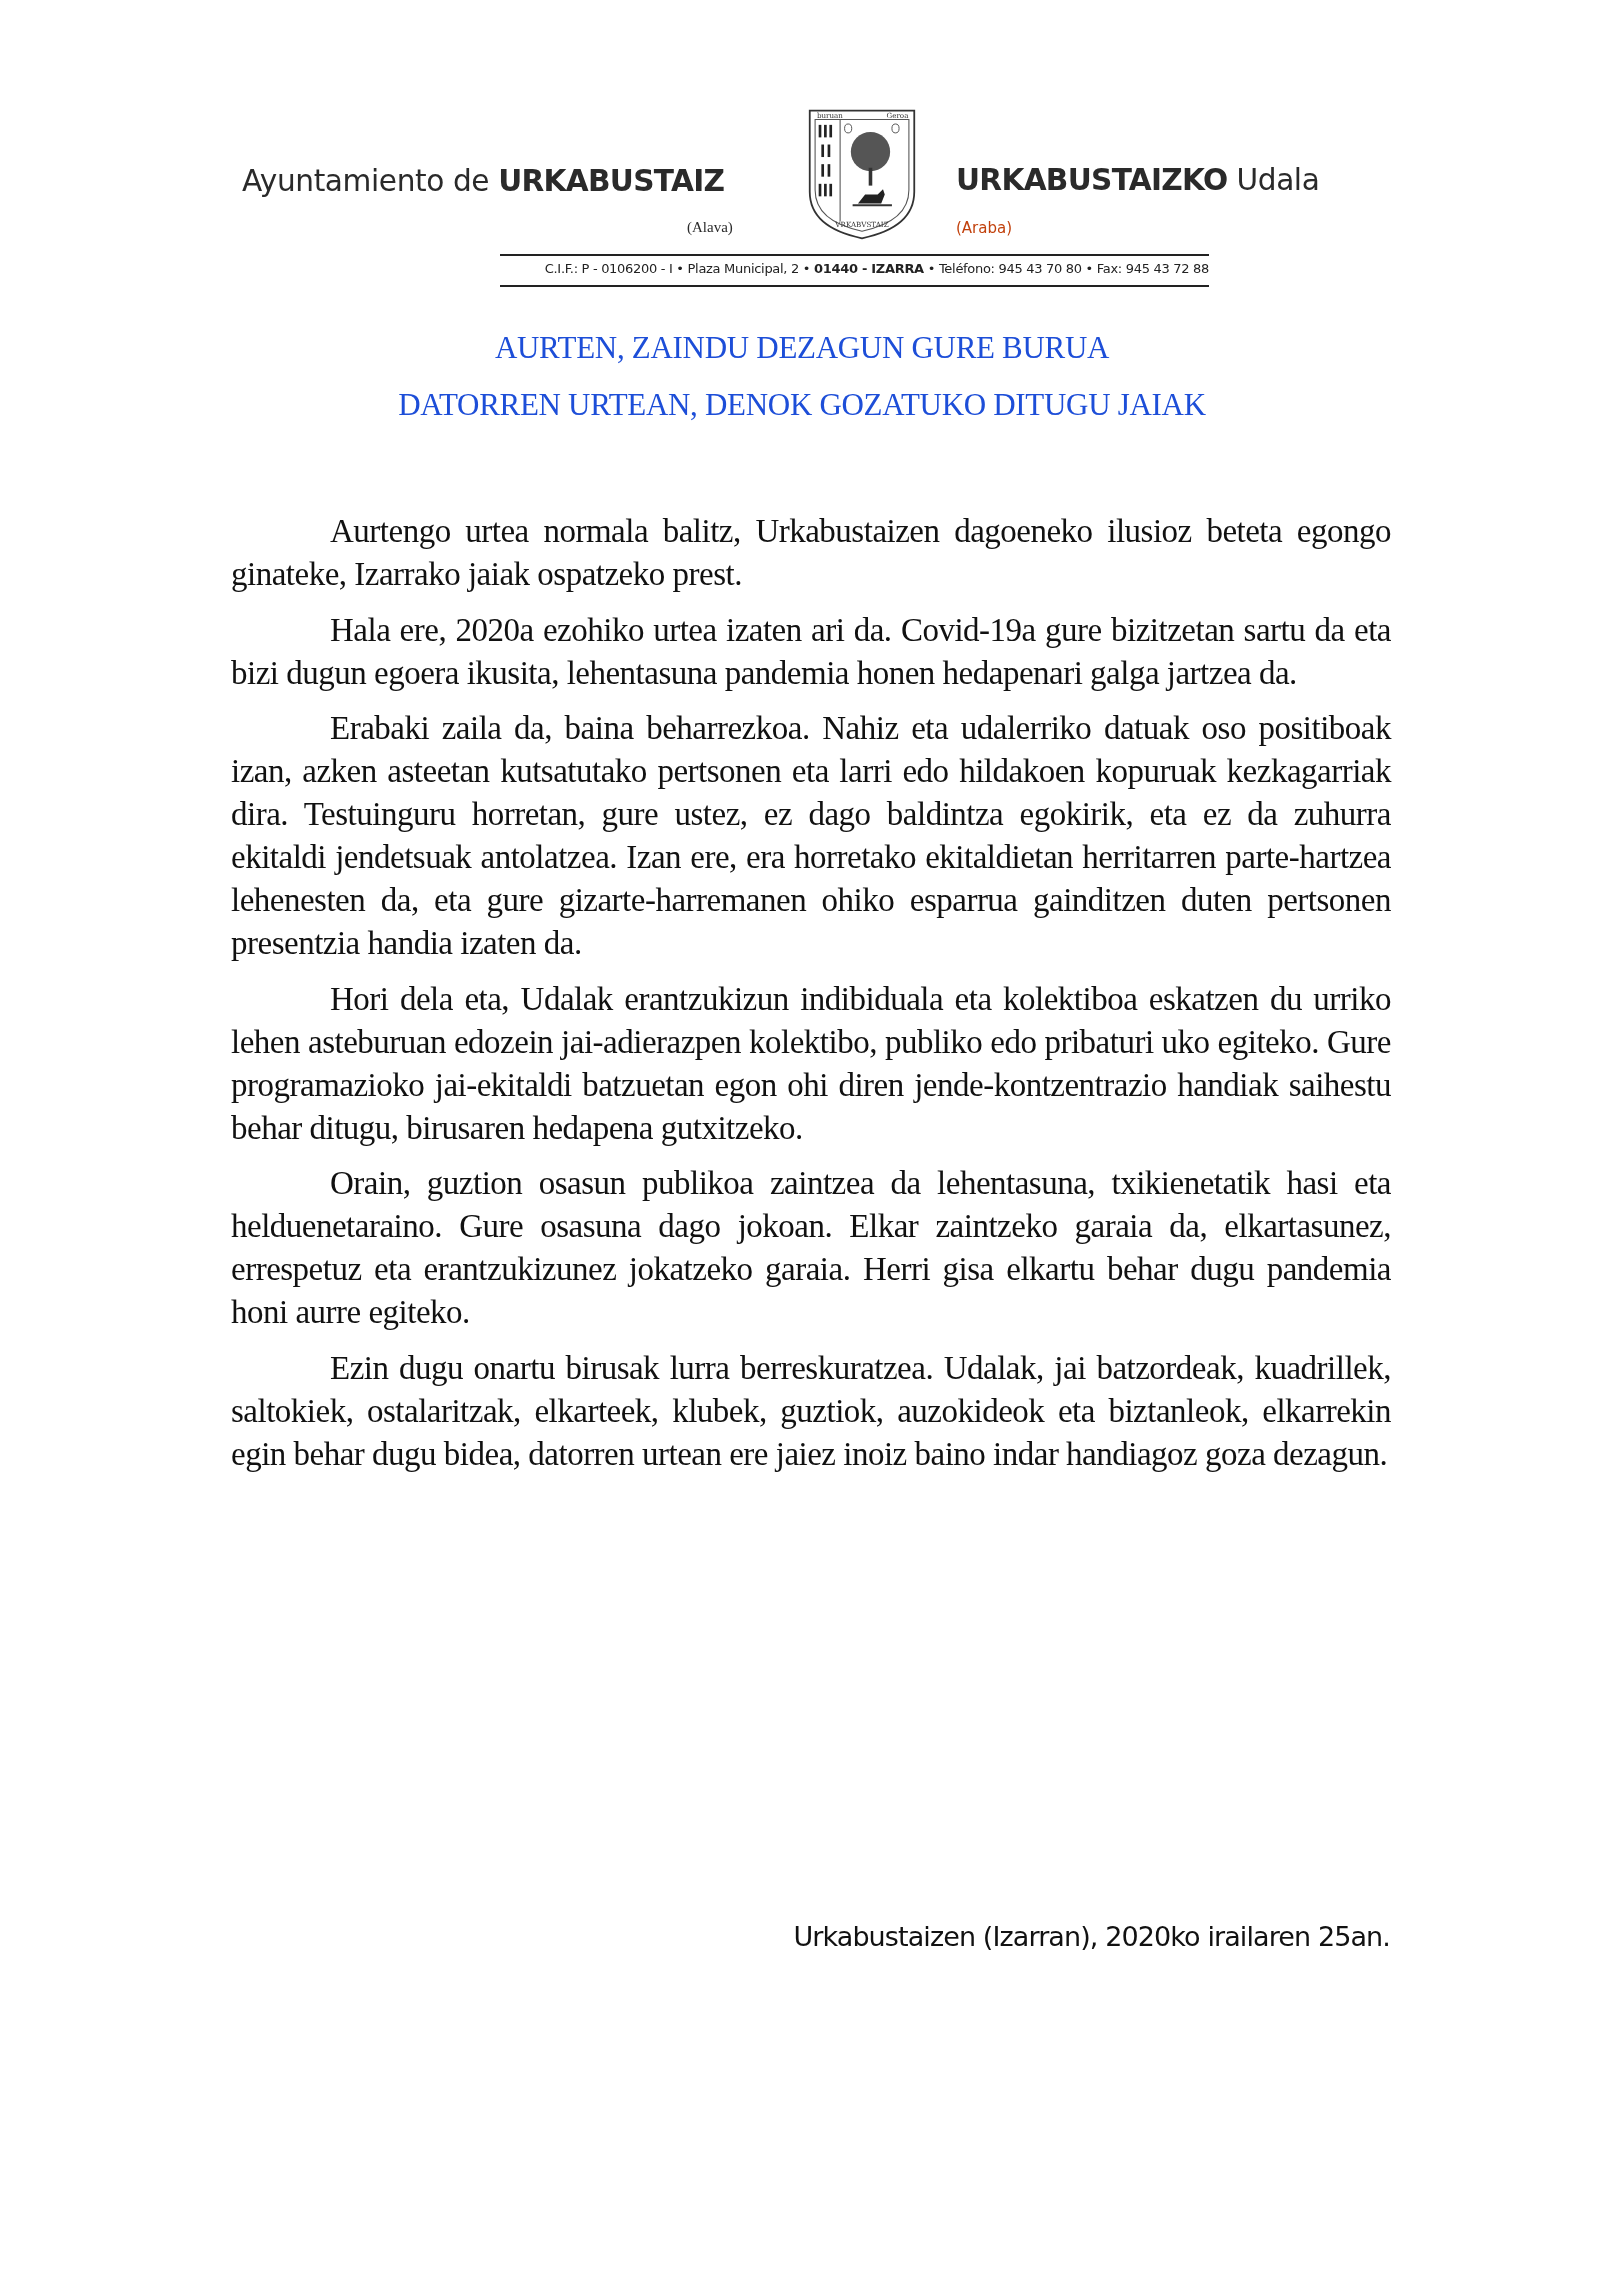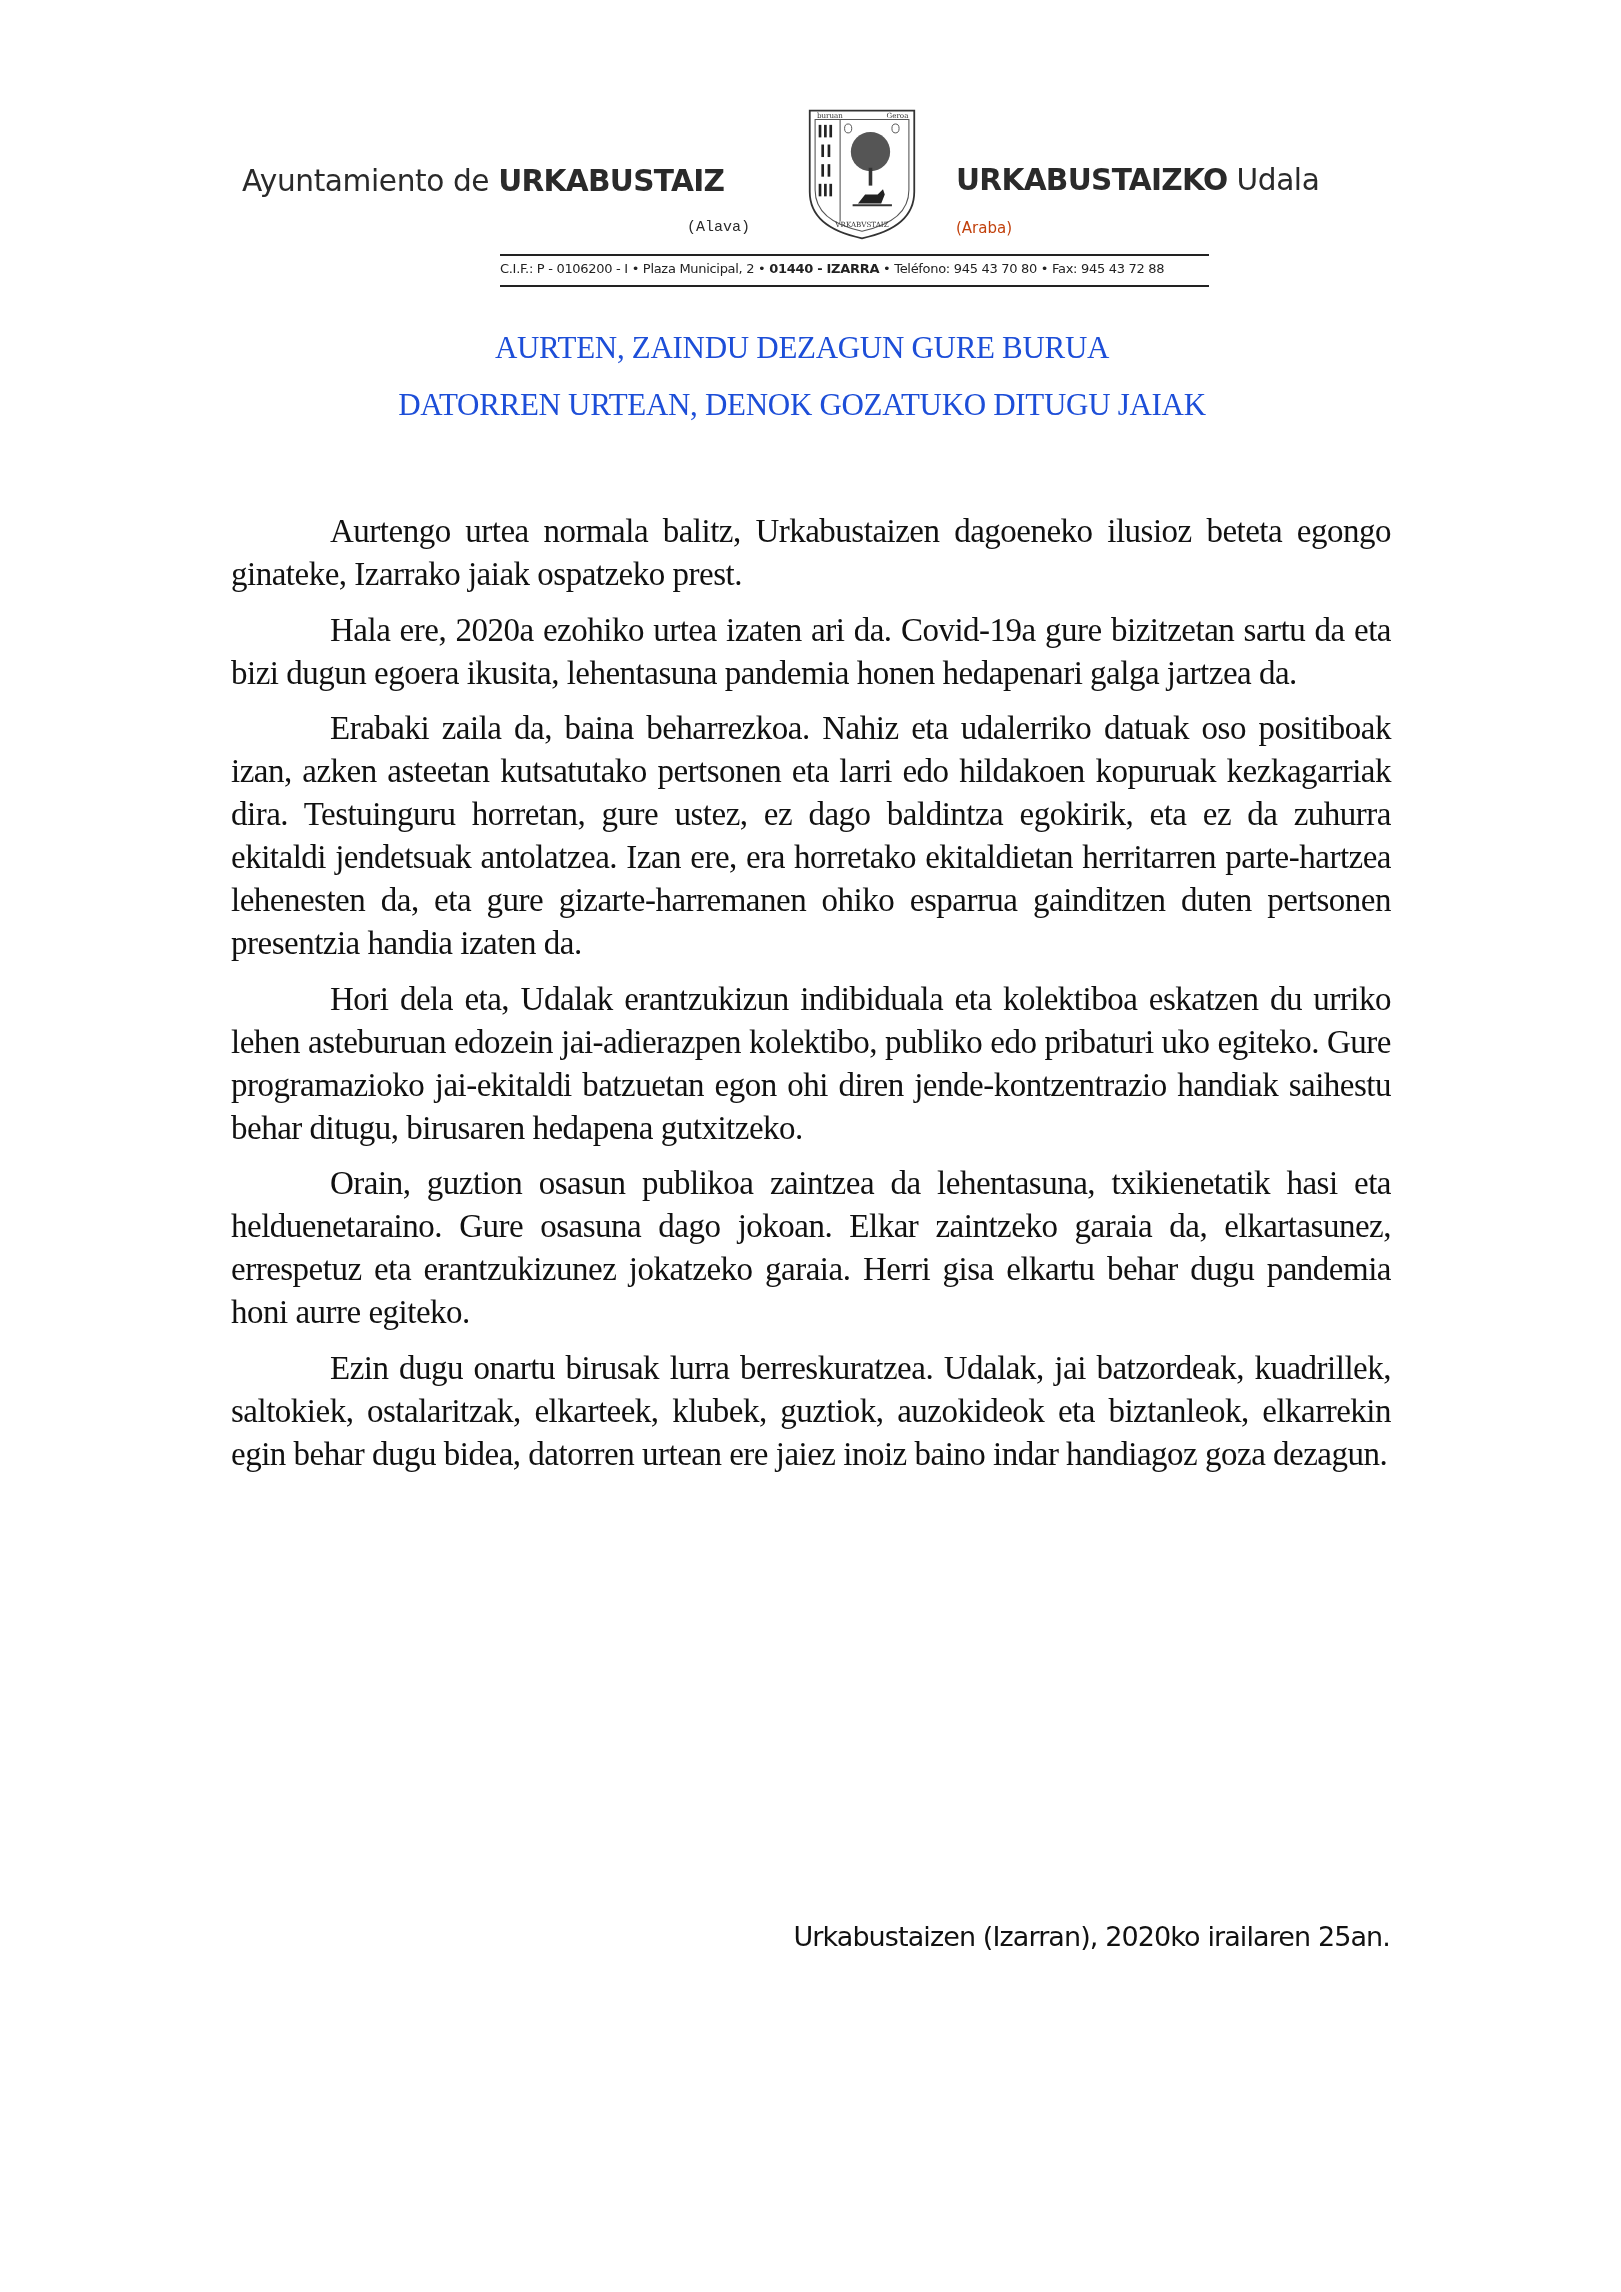--- a/index.html
+++ b/index.html
@@ -1,25 +1,25 @@
 <!DOCTYPE html>
 <html style="font-size:14.3px"><head>
 <meta charset="utf-8">
 <style>
   html, body { margin:0; padding:0; background:#ffffff; }
   body { width:1621px; height:2293px; position:relative; overflow:hidden; color:#111; }
   .letterhead { position:absolute; left:0; top:0; width:1621px; height:304px; }
   .lh-left { position:absolute; left:242px; top:164px; font-family:"DejaVu Sans", sans-serif; font-size:29.6px; color:#2a2a2a; white-space:nowrap; letter-spacing:-0.4px; }
   .lh-left .bold, .lh-right .bold { font-weight:bold; font-family:"DejaVu Sans", sans-serif; letter-spacing:-0.7px; }
   .lh-right { position:absolute; left:956px; top:163px; font-family:"DejaVu Sans", sans-serif; font-size:29.6px; color:#2a2a2a; white-space:nowrap; letter-spacing:-0.4px; }
-  .lh-province-left { position:absolute; left:687px; top:219px; font-family:Liberation Mono, monospace; font-size:15px; color:#2a2a2a; }
+  .lh-province-left { position:absolute; left:687px; top:219px; font-family:Liberation Serif, serif; font-size:15px; color:#2a2a2a; }
   .lh-province-right { position:absolute; left:956px; top:219px; font-family:"DejaVu Sans", sans-serif; font-size:15px; color:#c2410c; }
   .crest { position:absolute; left:806px; top:107px; width:112px; height:134px; }
   .rule { position:absolute; left:500px; width:709px; height:1.8px; background:#222; }
-  .contact { position:absolute; left:500px; top:261px; width:709px; text-align:left; font-family:"DejaVu Sans", sans-serif; font-size:13px; color:#222; white-space:nowrap; letter-spacing:-0.3px; }
+  .contact { position:absolute; left:500px; top:261px; width:709px; text-align:right; font-family:"DejaVu Sans", sans-serif; font-size:13px; color:#222; white-space:nowrap; letter-spacing:-0.3px; }
   .contact .b { font-weight:bold; }
   .title { position:absolute; left:0; width:1604px; text-align:center; font-family:"Liberation Serif", serif; font-size:31px; color:#1d4ed8; letter-spacing:-0.3px; white-space:nowrap; }
   .body-text { position:absolute; left:231px; width:1160px; font-family:"Liberation Serif", serif; font-size:33px; line-height:43px; color:#111; letter-spacing:-0.5px; }
   .body-text p { margin:0 0 12.5px 0; text-align:justify; text-indent:99px; }
   .signature { position:absolute; right:231px; top:1921px; font-family:"DejaVu Sans", sans-serif; font-size:27px; color:#111; letter-spacing:-0.9px; white-space:nowrap; }
 </style>
 </head>
 <body>
 
 <div class="letterhead">

